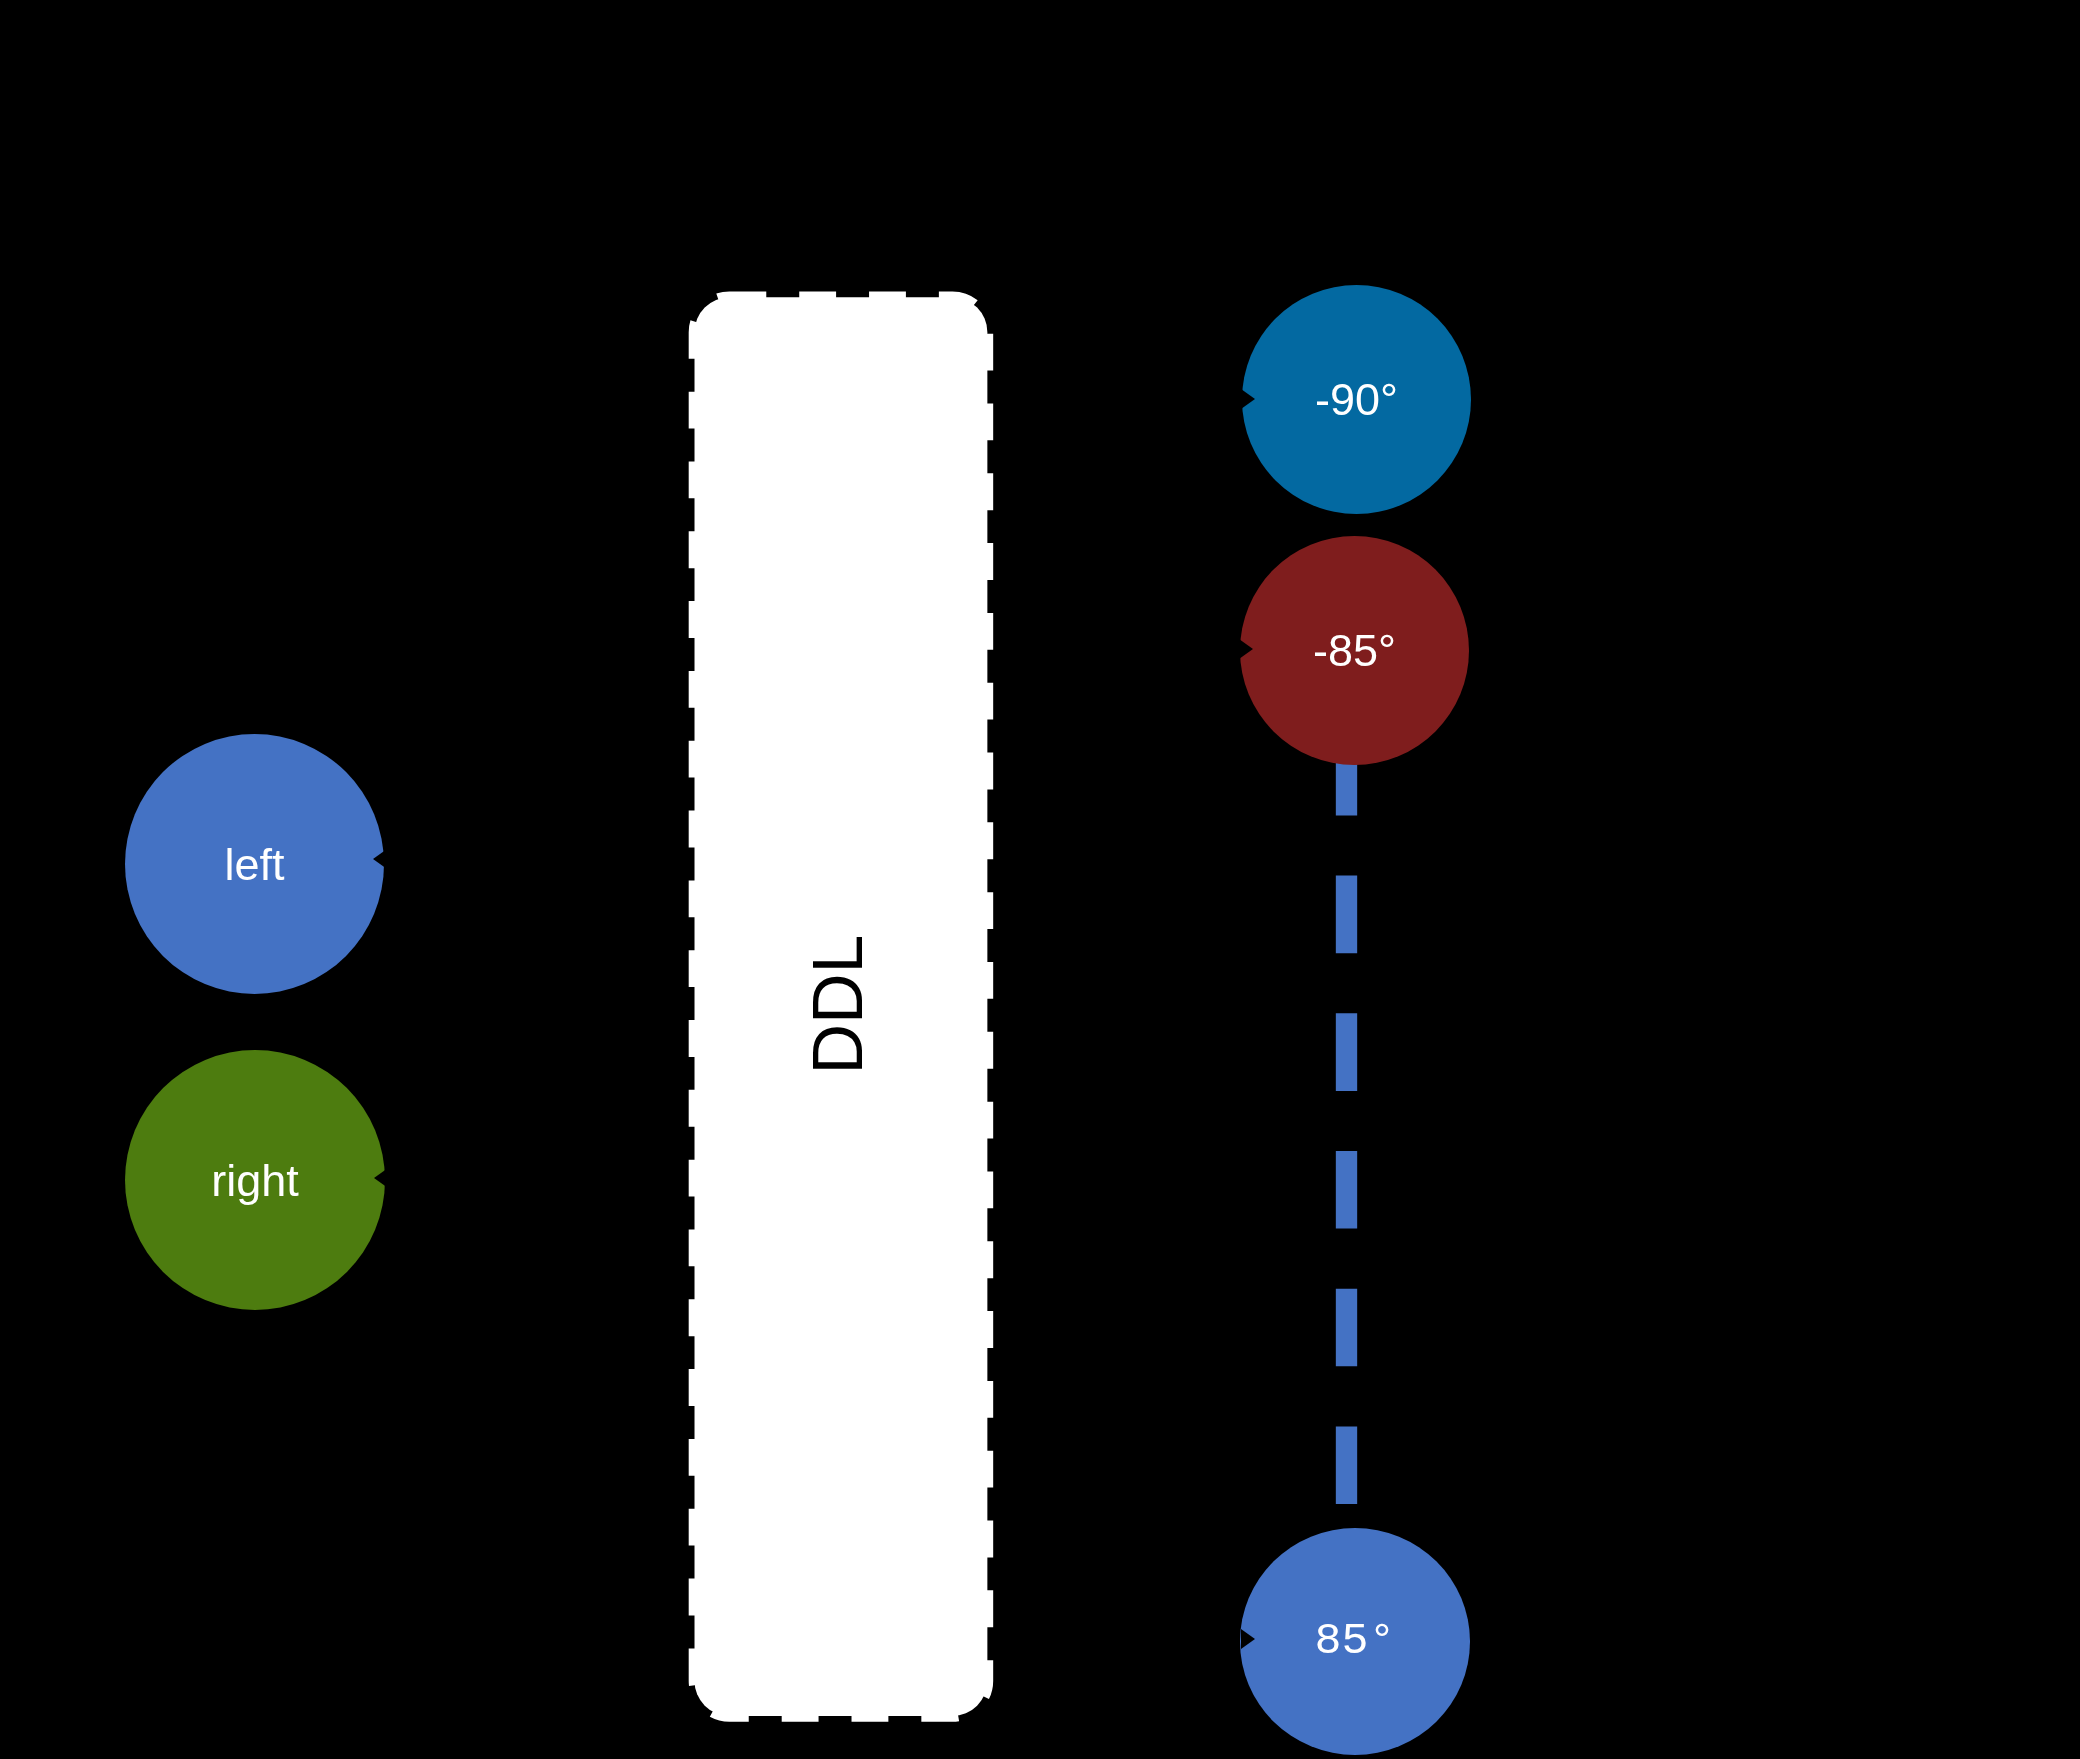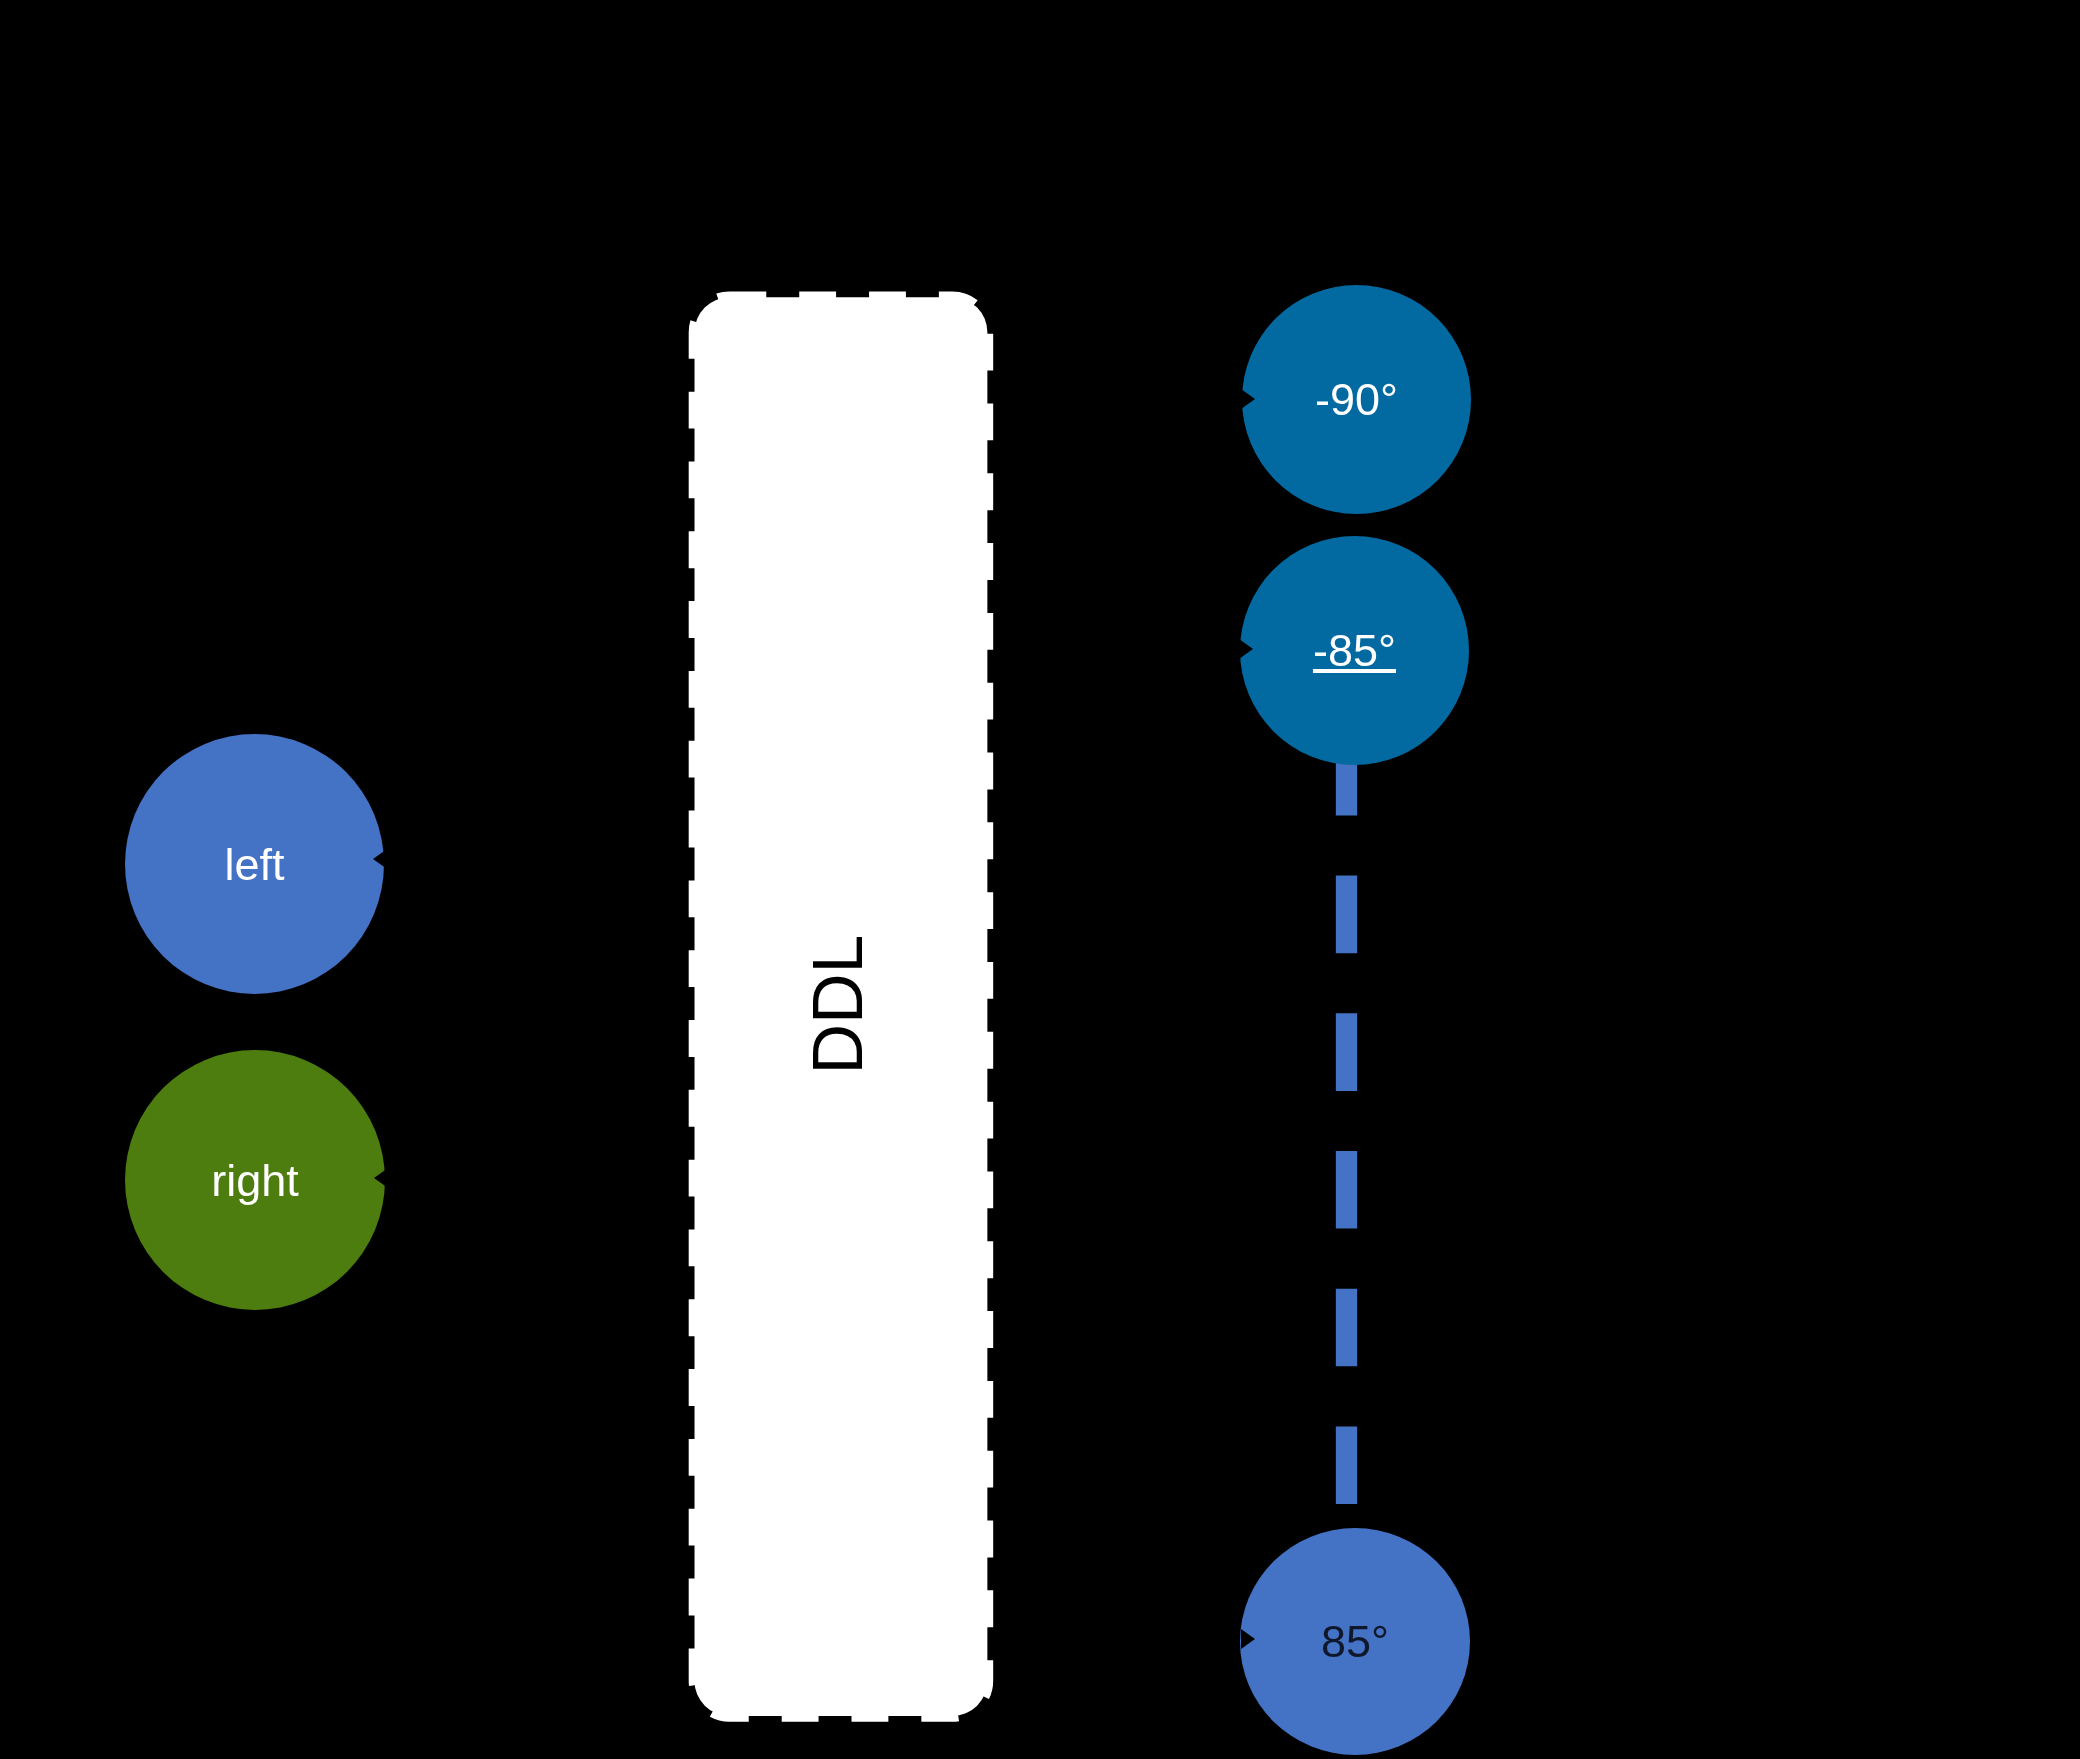--- a/index.html
+++ b/index.html
@@ -61,24 +61,24 @@
   <div class="node node-left" style="background: rgb(68, 114, 196); color: rgb(255, 255, 255); text-align: right;">
     <span class="node-label">left</span>
   </div>
   <div class="node node-right" style="background: #4d7c0f; color: rgb(255, 255, 255);">
     <span class="node-label">right</span>
   </div>
 
   <div class="node node-neg90" style="background: #0369a1; color: rgb(255, 255, 255);">
     <span class="node-label">-90°</span>
   </div>
-  <div class="node node-neg85" style="background: #0369a1; color: rgb(255, 255, 255); text-decoration: underline;">
+  <div class="node node-neg85" style="background: #7f1d1d; color: rgb(255, 255, 255);">
     <span class="node-label">-85°</span>
   </div>
-  <div class="node node-pos85" style="background: rgb(68, 114, 196); color: #0f172a;">
+  <div class="node node-pos85" style="background: rgb(68, 114, 196); color: #ffffff; font-family: Liberation Mono, monospace;">
     <span class="node-label">85°</span>
   </div>
 
   <div class="notch pt-left" style="left:373px;top:849px;"></div>
   <div class="notch pt-left" style="left:374px;top:1168px;"></div>
   <div class="notch pt-right" style="left:1241px;top:389px;"></div>
   <div class="notch pt-right" style="left:1239px;top:639px;"></div>
   <div class="notch pt-right" style="left:1241px;top:1629px;"></div>
 
 </div>

